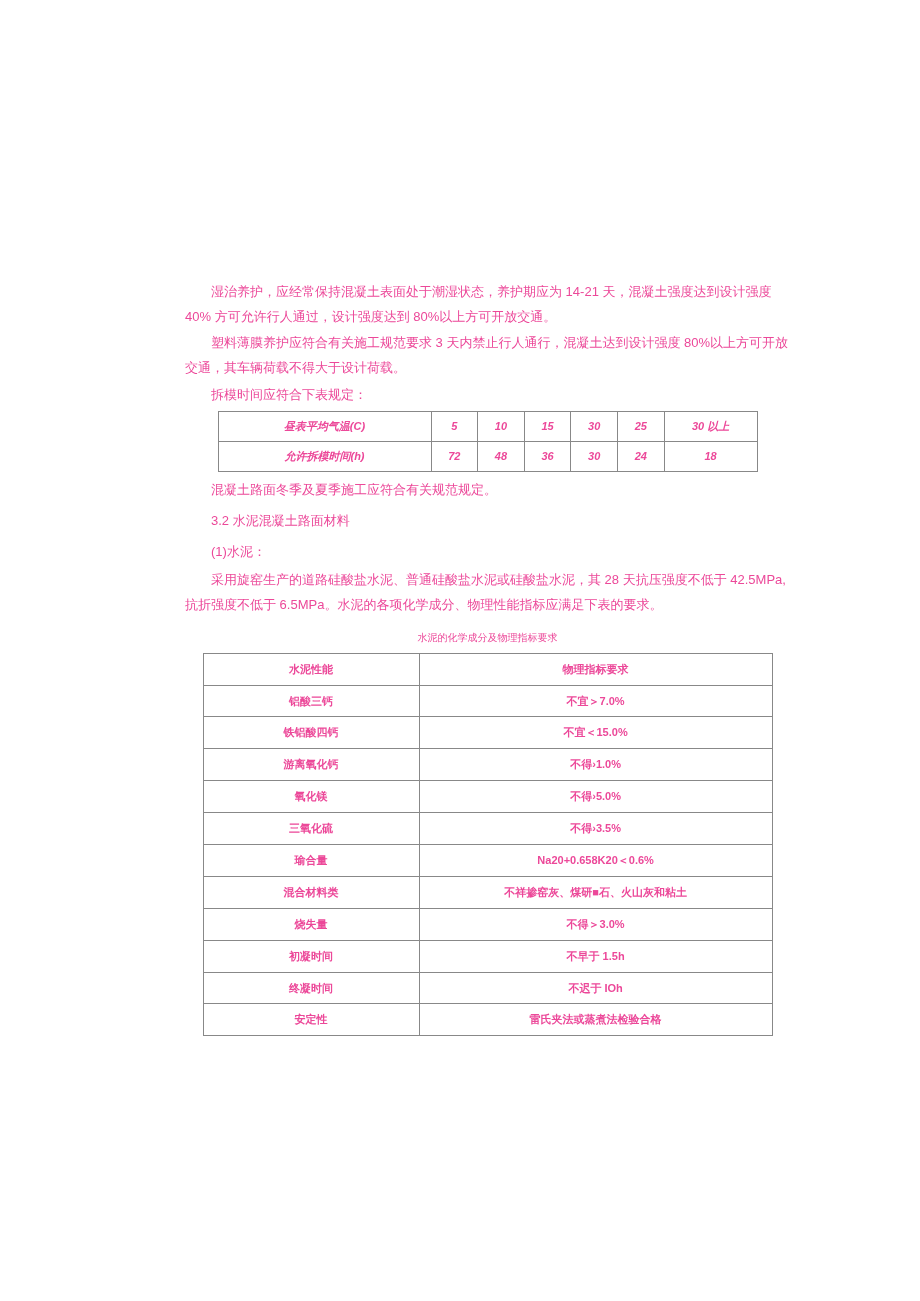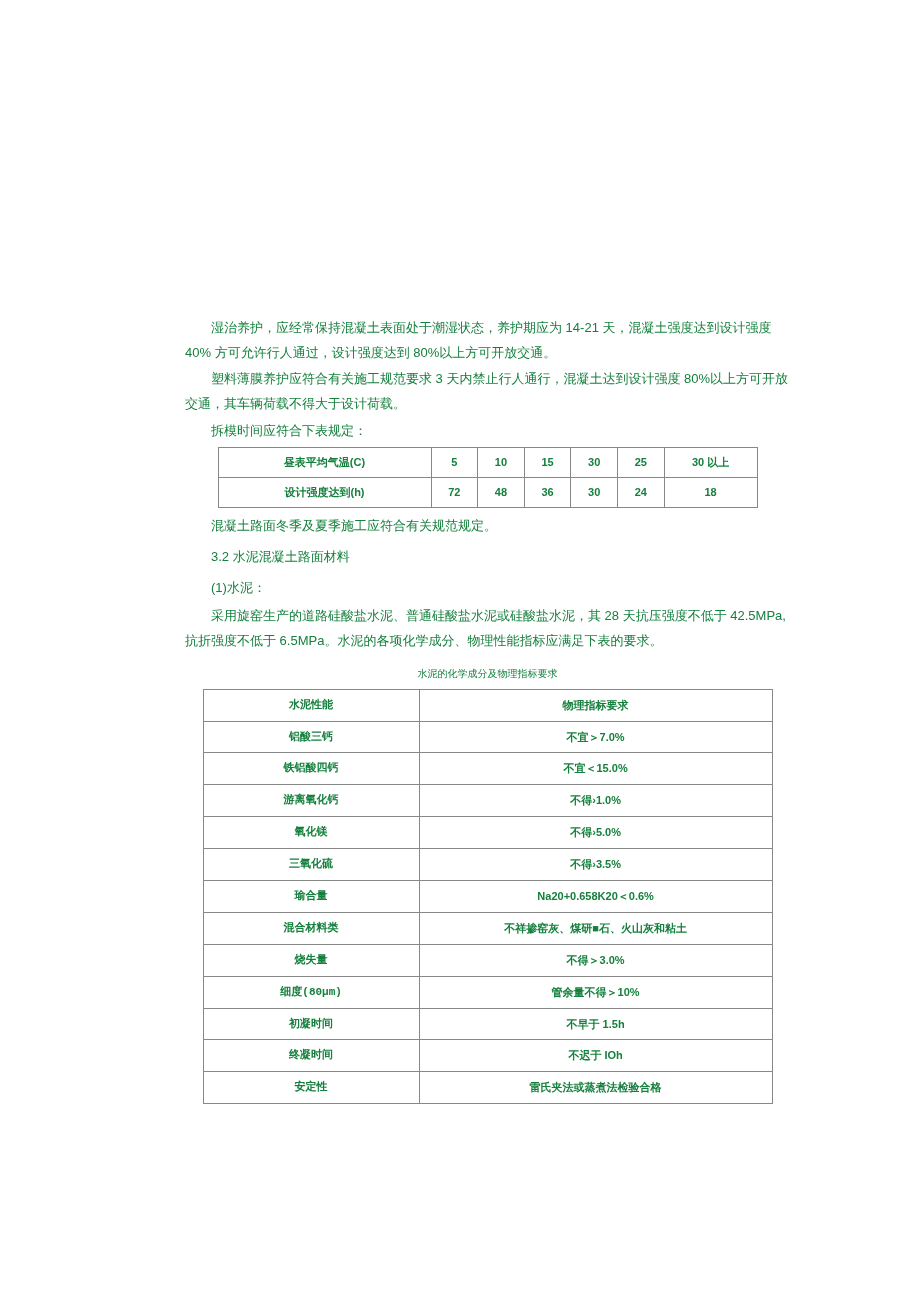--- a/index.html
+++ b/index.html
@@ -5,24 +5,23 @@
     body {
       font-family: "Microsoft YaHei", "SimSun", sans-serif;
       background: #fff;
       margin: 0;
       padding: 0;
       width: 920px;
     }
     .page {
       padding: 280px 130px 100px 185px;
       box-sizing: border-box;
-      color: #15803d;
+      color: #ec4899;
       font-size: 13px;
       line-height: 1.9;
-      margin-top: 36px;
     }
     .para {
       text-indent: 2em;
       margin: 0 0 2px 0;
     }
     .section-title {
        text-indent: 2em;
        margin: 6px 0 4px 0;
     }
     .table-caption {
@@ -30,20 +29,21 @@
       margin: 10px 0 6px 0;
       font-size: 10px;
     }
     table {
       border-collapse: collapse;
       margin: 4px auto 6px auto;
       font-size: 11px;
     }
     table.t1 {
       width: 540px;
+      font-style: italic;
     }
     table.t1 th, table.t1 td {
       border: 1px solid #888;
       padding: 4px 6px;
       text-align: center;
       font-weight: bold;
     }
     table.t1 td:first-child {
       width: 200px;
     }
@@ -61,21 +61,20 @@
     }
     table.t2 tr:first-child td {
       border-top: 1px solid #888;
       border-bottom: 1px solid #888;
     }
     table.t2 tr:last-child td {
       border-bottom: 1px solid #888;
     }
     table.t2 td:first-child {
       width: 38%;
-      font-family: Liberation Mono, monospace;
     }
   </style>
 </head>
 <body>
 
 <div class="page">
 
   <p class="para">湿治养护，应经常保持混凝土表面处于潮湿状态，养护期应为 14-21 天，混凝土强度达到设计强度 40% 方可允许行人通过，设计强度达到 80%以上方可开放交通。</p>
 
   <p class="para">塑料薄膜养护应符合有关施工规范要求 3 天内禁止行人通行，混凝土达到设计强度 80%以上方可开放交通，其车辆荷载不得大于设计荷载。</p>
@@ -87,21 +86,21 @@
         <tr>
       <td>昼表平均气温(C)</td>
       <td>5</td>
       <td>10</td>
       <td>15</td>
       <td>30</td>
       <td>25</td>
       <td>30 以上</td>
     </tr>
     <tr>
-      <td>设计强度达到(h)</td>
+      <td>允许拆模时间(h)</td>
       <td>72</td>
       <td>48</td>
       <td>36</td>
       <td>30</td>
       <td>24</td>
       <td>18</td>
     </tr>
   </tbody>
     </table>
 
@@ -147,24 +146,20 @@
     </tr>
     <tr>
       <td>混合材料类</td>
       <td>不祥掺窑灰、煤研■石、火山灰和粘土</td>
     </tr>
     <tr>
       <td>烧失量</td>
       <td>不得＞3.0%</td>
     </tr>
     <tr>
-      <td>细度(80μm)</td>
-      <td>管余量不得＞10%</td>
-    </tr>
-    <tr>
       <td>初凝时间</td>
       <td>不早于 1.5h</td>
     </tr>
     <tr>
       <td>终凝时间</td>
       <td>不迟于 IOh</td>
     </tr>
     <tr>
       <td>安定性</td>
       <td>雷氏夹法或蒸煮法检验合格</td>

